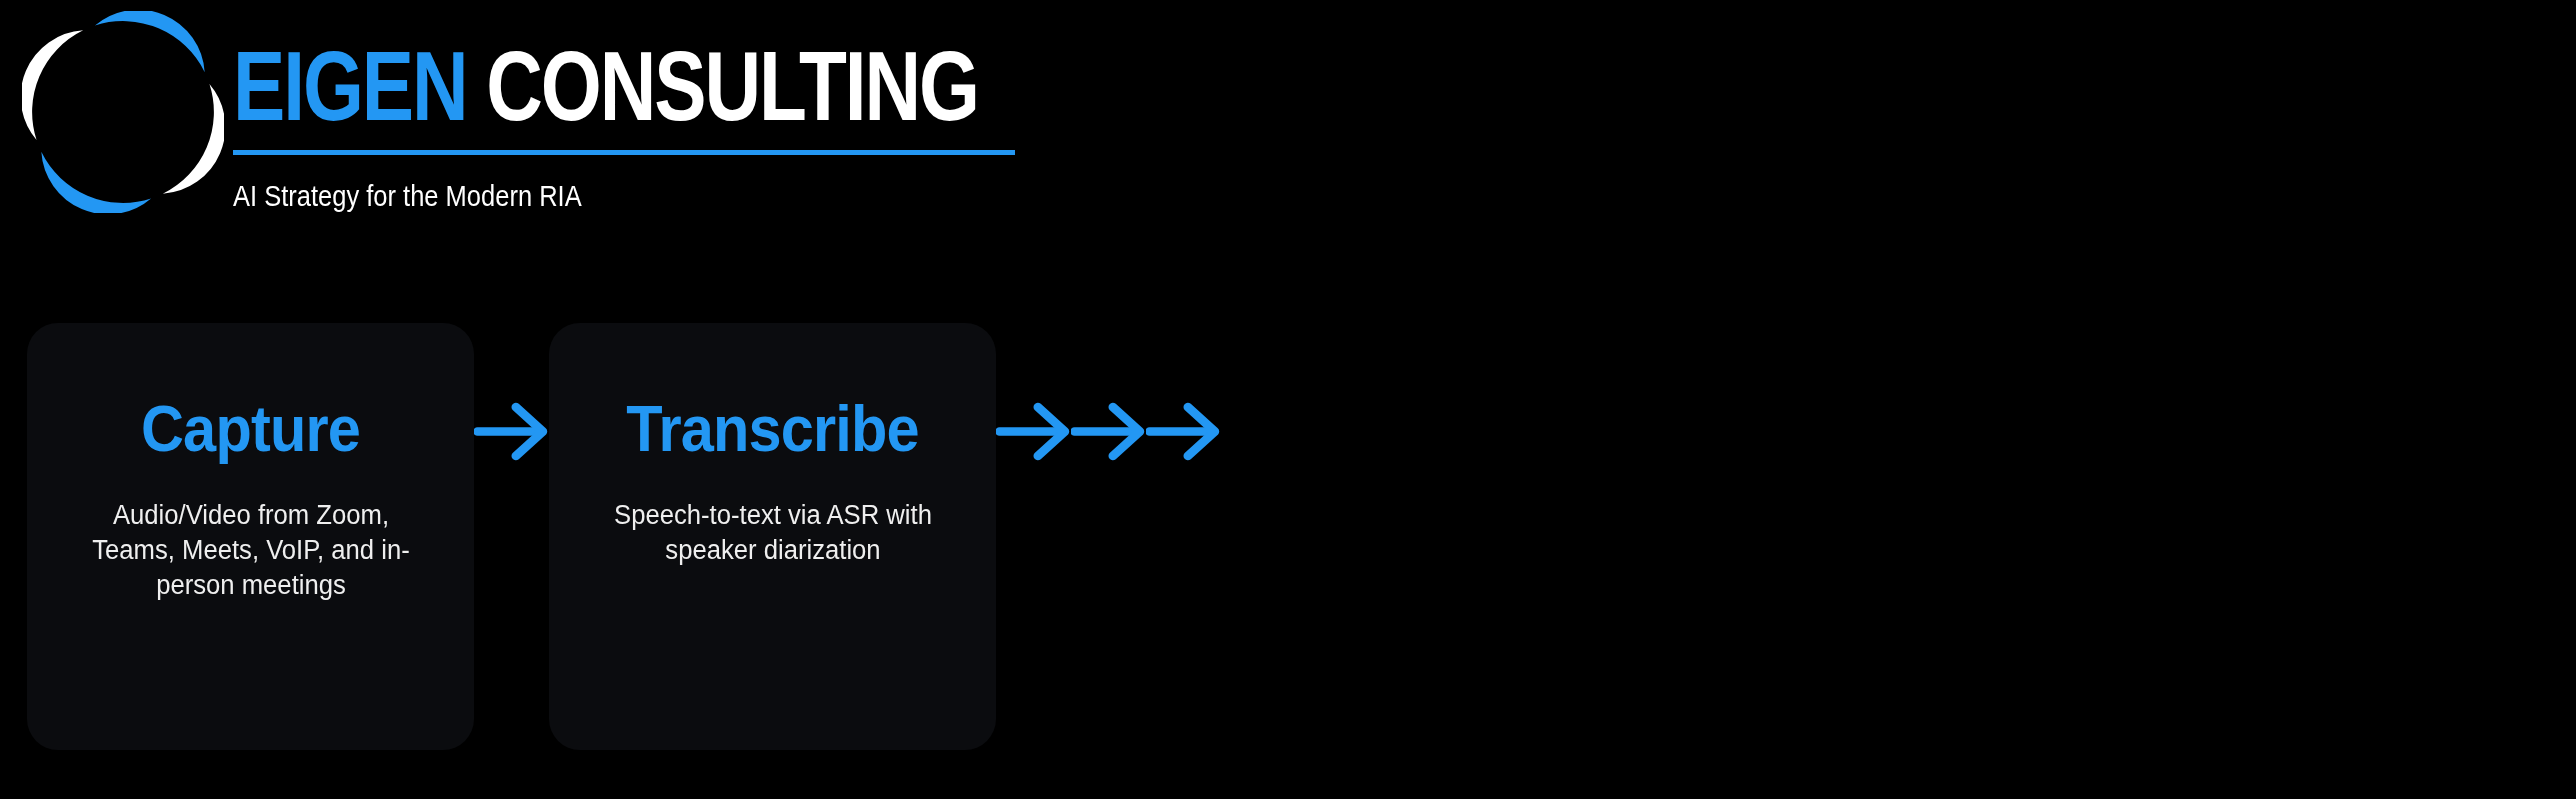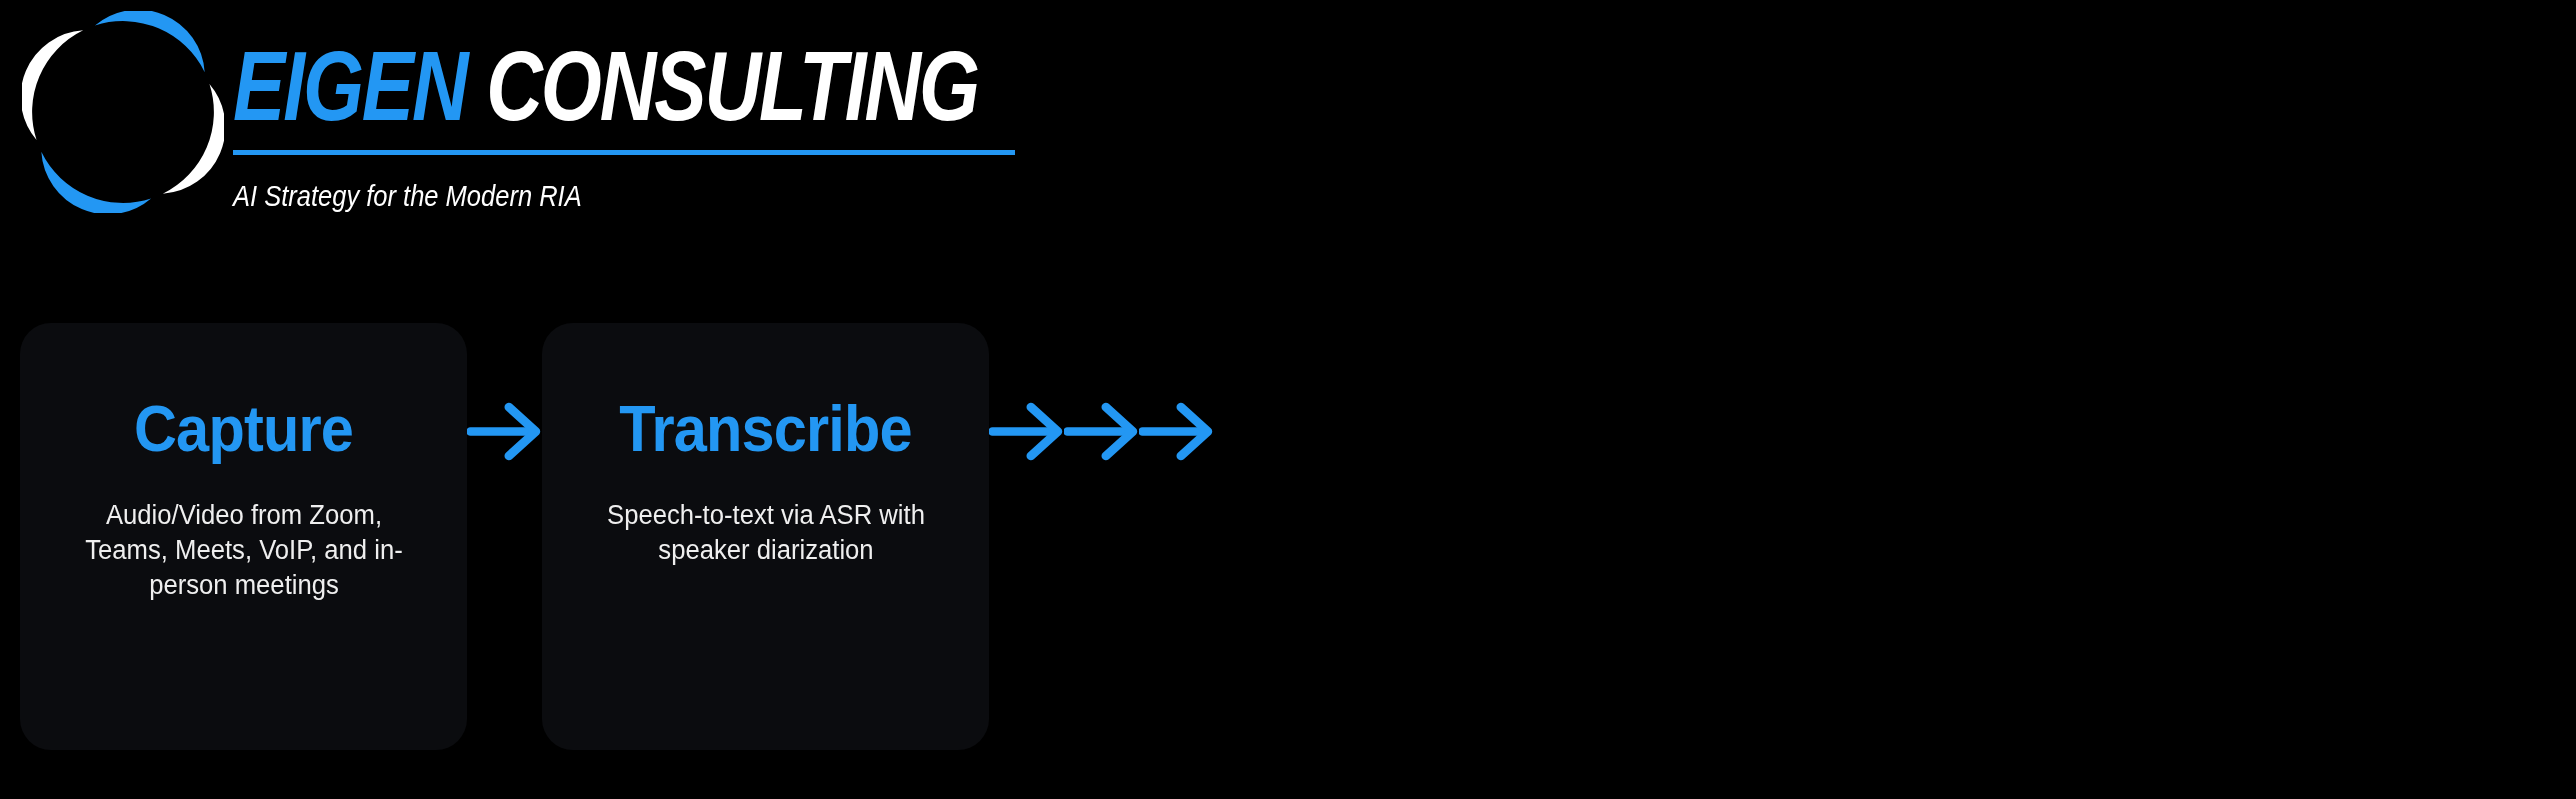--- a/index.html
+++ b/index.html
@@ -16,21 +16,20 @@
     color: #f2f2f2;
   }
 
   
   .header {
     position: absolute;
     left: 22px;
     top: 10.5px;
     display: flex;
     align-items: flex-start;
-    font-style: italic;
   }
   .logo-wrap {
     width: 202px;
     height: 202px;
     flex: 0 0 auto;
   }
   .title-block {
     margin-left: 8.7px;
     margin-top: 26px;
   }
@@ -60,21 +59,21 @@
     line-height: 1.2;
     white-space: nowrap;
     transform: scaleX(0.85);
     transform-origin: left center;
   }
 
   
   .pipeline {
     position: absolute;
     top: 323px;
-    left: 20px;
+    left: 27px;
     display: flex;
     align-items: flex-start;
   }
   .card {
     width: 447px;
     height: 427px;
     background: var(--card-bg);
     border-radius: 31px;
     box-sizing: border-box;
     text-align: center;

